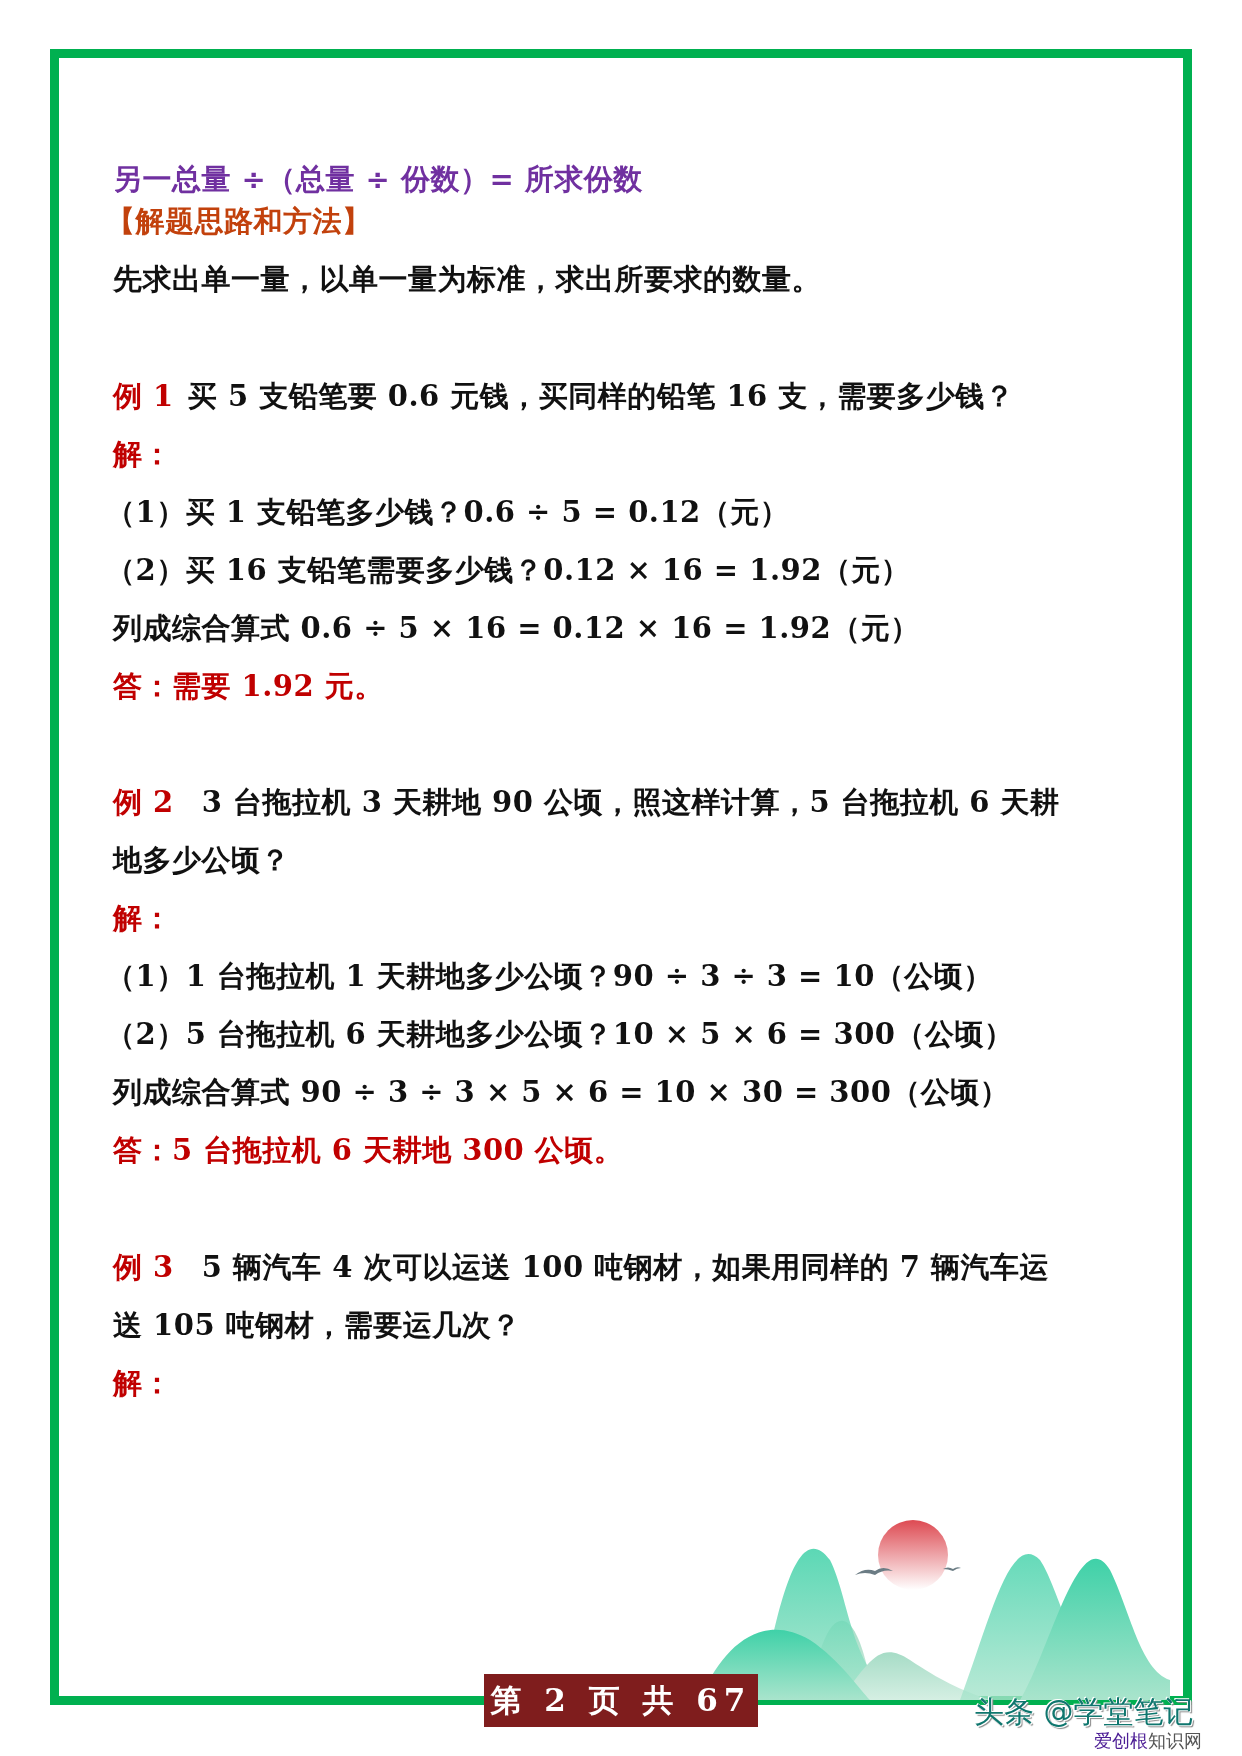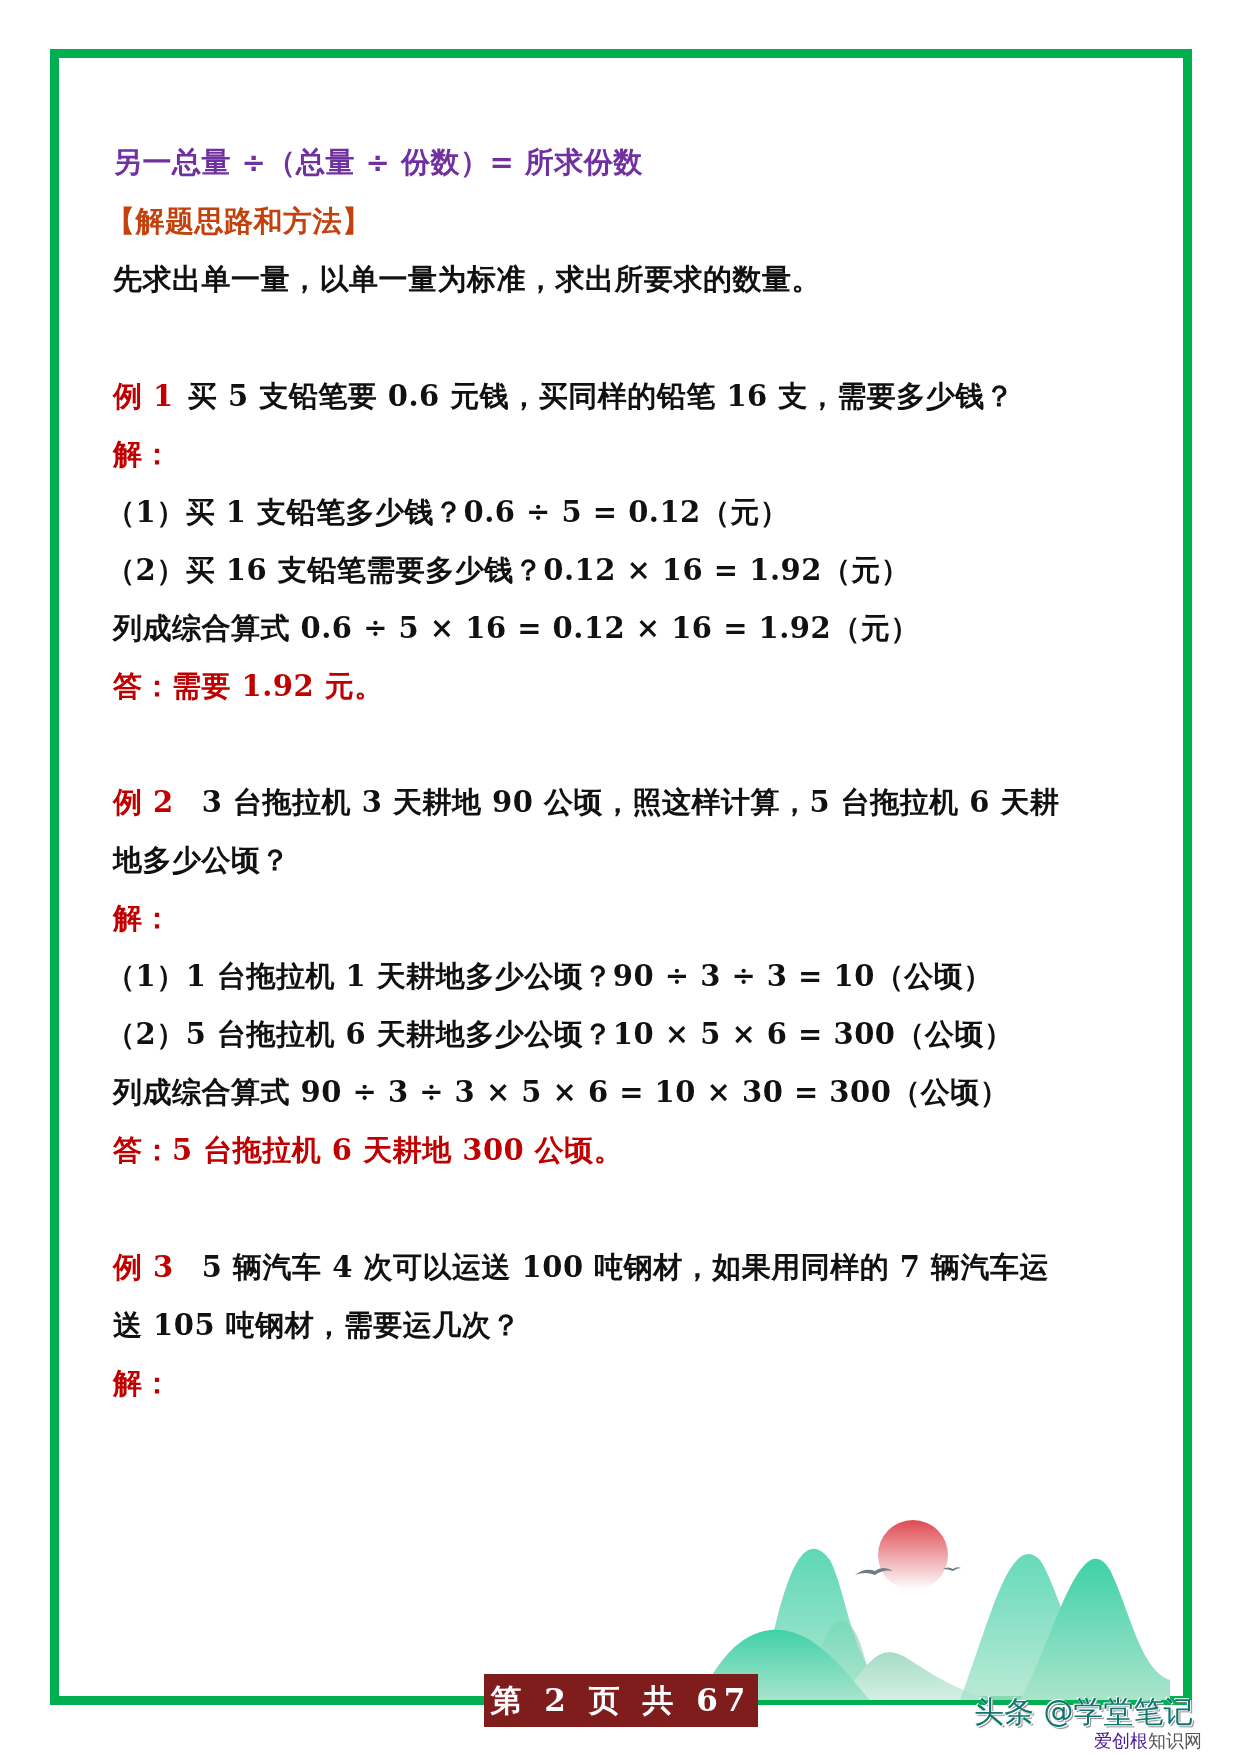--- a/index.html
+++ b/index.html
@@ -25,21 +25,21 @@
            white-space: nowrap; line-height: 34px; }
     .wm2 { position: absolute; left: 120px; top: 34px; font-size: 18px; white-space: nowrap; }
     .wm2 .a { color: #4c1d95; }
     .wm2 .b { color: #555; margin-top: 36px; }
   </style>
 </head>
 <body>
 
 <div class="frame"></div>
 
-<div class="line purple" style="top:142px;text-align:right;">另一总量 ÷（总量 ÷ 份数）= 所求份数</div>
+<div class="line purple" style="top:159px;text-align:right;">另一总量 ÷（总量 ÷ 份数）= 所求份数</div>
 <div class="line red-bright" style="top:201px;left:106px;">【解题思路和方法】</div>
 <div class="line sans" style="top:259px;">先求出单一量，以单一量为标准，求出所要求的数量。</div>
 
 <div class="line" style="top:376px;">
   <span class="label">例 1</span><span>买 5 支铅笔要 0.6 元钱，买同样的铅笔 16 支，需要多少钱？</span>
 </div>
 <div class="line red" style="top:434px;">解：</div>
 <div class="line" style="top:492px;left:106px;">（1）买 1 支铅笔多少钱？0.6 ÷ 5 = 0.12（元）</div>
 <div class="line" style="top:550px;left:106px;">（2）买 16 支铅笔需要多少钱？0.12 × 16 = 1.92（元）</div>
 <div class="line" style="top:608px;">列成综合算式 0.6 ÷ 5 × 16 = 0.12 × 16 = 1.92（元）</div>

